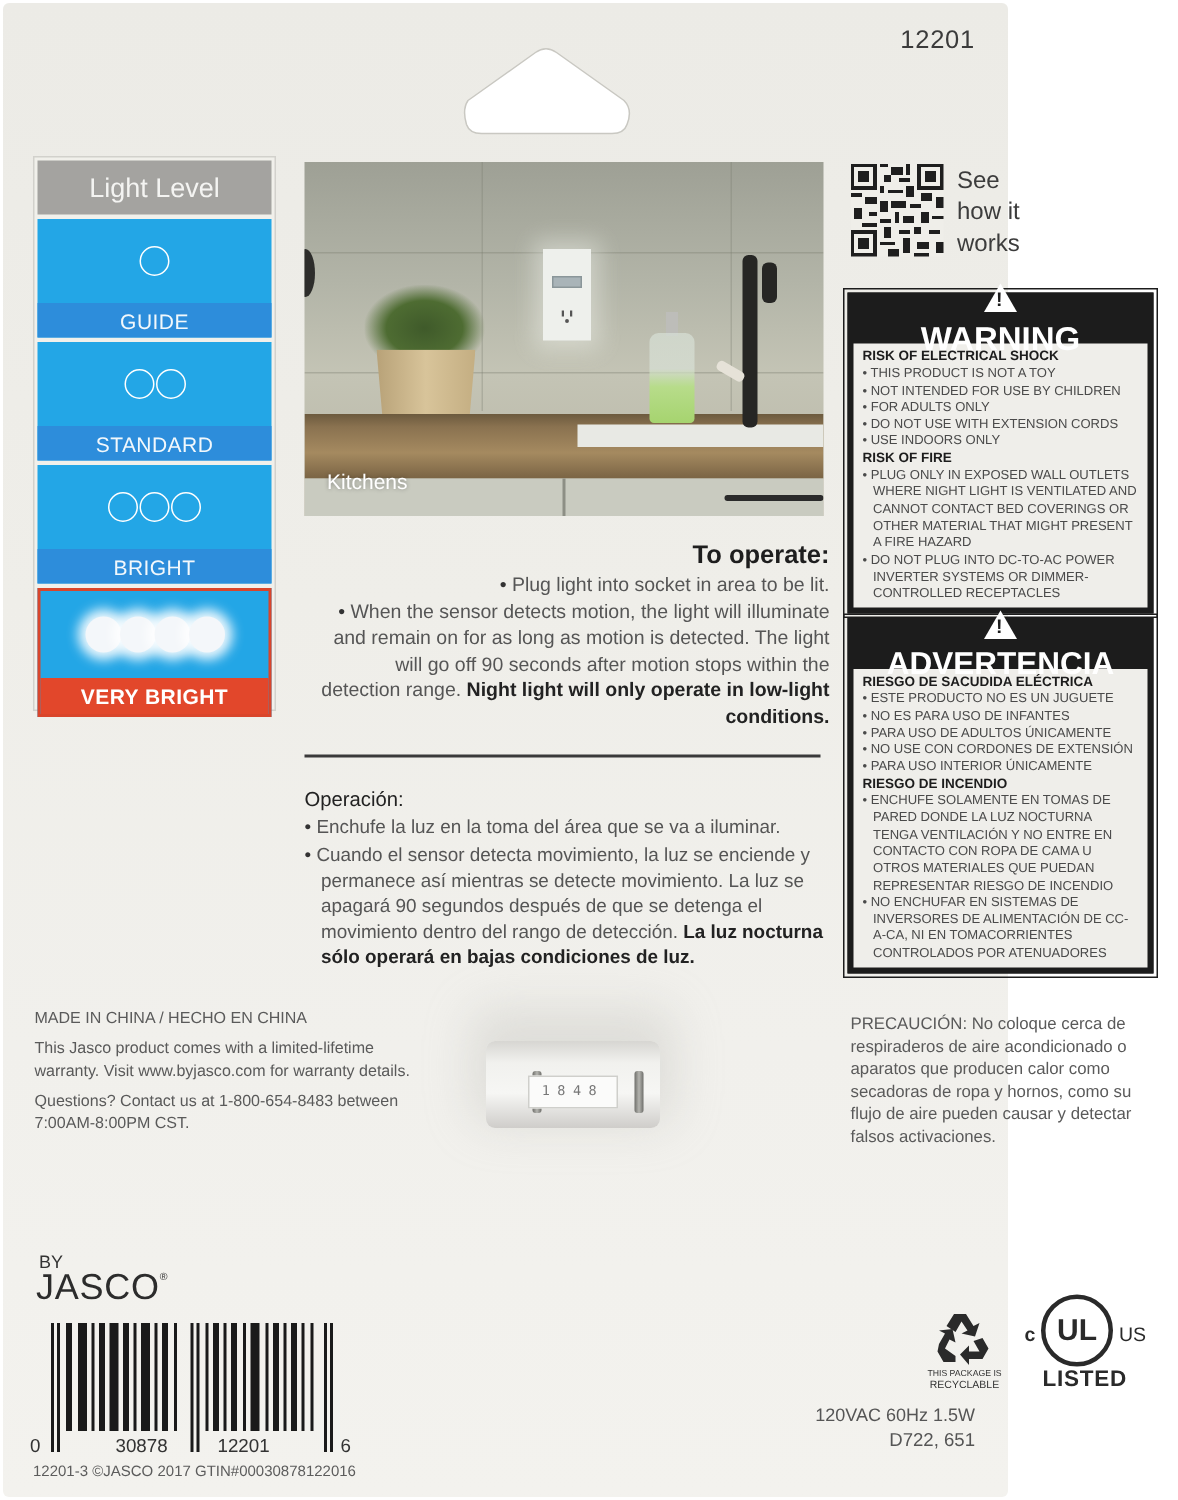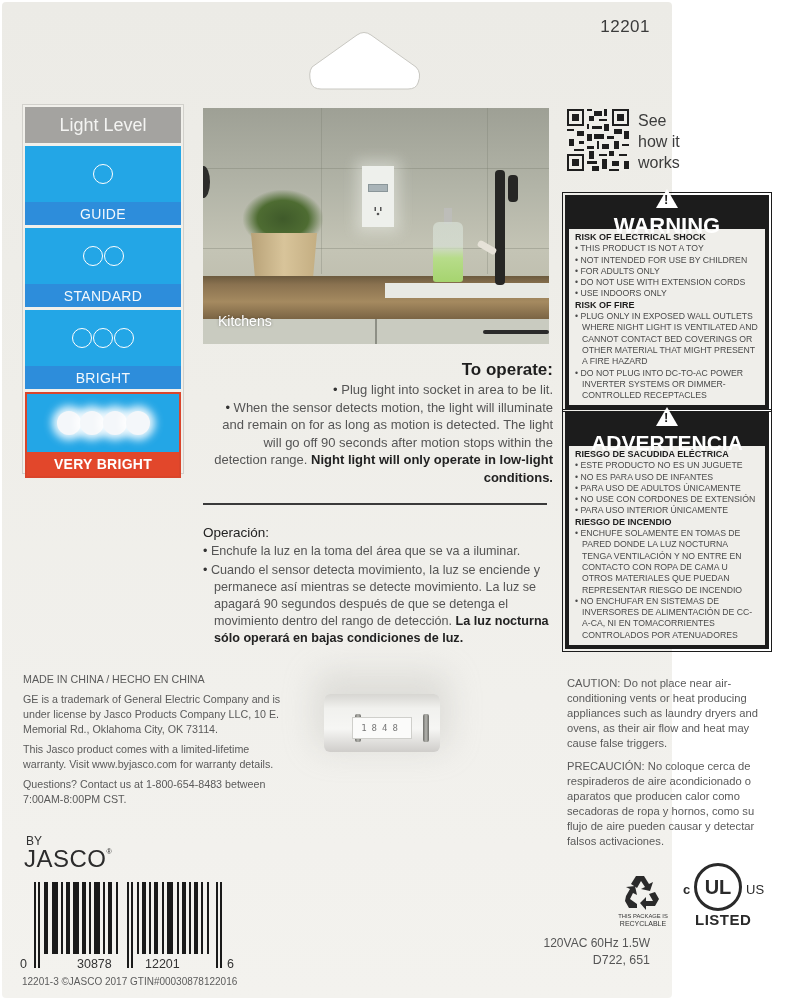--- a/index.html
+++ b/index.html
@@ -309,21 +309,20 @@
   </div>
 
   <div class="product">
     <div class="pin" style="left:31px;"></div>
     <div class="win">1848</div>
     <div class="pin" style="left:99px;"></div>
   </div>
 
   <div class="legal">
     <p>MADE IN CHINA / HECHO EN CHINA</p>
-    <p>GE is a trademark of General Electric Company and is under license by Jasco Products Company LLC, 10 E. Memorial Rd., Oklahoma City, OK 73114.</p>
     <p>This Jasco product comes with a limited-lifetime warranty. Visit www.byjasco.com for warranty details.</p>
     <p>Questions? Contact us at 1-800-654-8483 between 7:00AM-8:00PM CST.</p>
   </div>
 
   <div class="jasco-by">BY</div>
   <div class="jasco"><span>JASCO</span><sup>®</sup></div>
 
   <svg class="barcode" viewBox="0 0 195 86" preserveAspectRatio="none">
     <g fill="#1a1a1a">
       <rect x="2" y="0" width="2" height="86"></rect>
@@ -357,21 +356,20 @@
         <rect x="188" y="0" width="2" height="86"></rect>
     </g>
   </svg>
   <div class="bc-digits" style="left:18px;">0</div>
   <div class="bc-digits" style="left:75px;">30878</div>
   <div class="bc-digits" style="left:143px;">12201</div>
   <div class="bc-digits" style="left:225px;">6</div>
   <div class="bc-foot">12201-3 ©JASCO 2017 GTIN#00030878122016</div>
 
   <div class="caution">
-    <p>CAUTION: Do not place near air-conditioning vents or heat producing appliances such as laundry dryers and ovens, as their air flow and heat may cause false triggers.</p>
     <p>PRECAUCIÓN: No coloque cerca de respiraderos de aire acondicionado o aparatos que producen calor como secadoras de ropa y hornos, como su flujo de aire pueden causar y detectar falsos activaciones.</p>
   </div>
 
   <svg class="recycle" viewBox="0 0 40 40">
     <g fill="#2a2a2a">
       <path d="M14 4 L22 4 L27 12 L31 10 L28 19 L19 17 L23 15 L19 9 L15 16 L9 12 Z"></path>
       <path d="M33 20 L37 27 L33 34 L24 34 L24 38 L18 31 L24 25 L24 29 L31 29 L27 22 Z"></path>
       <path d="M4 24 L8 17 L4 15 L13 14 L15 23 L11 21 L8 27 L15 32 L15 36 L7 36 L3 29 Z"></path>
     </g>
   </svg>

